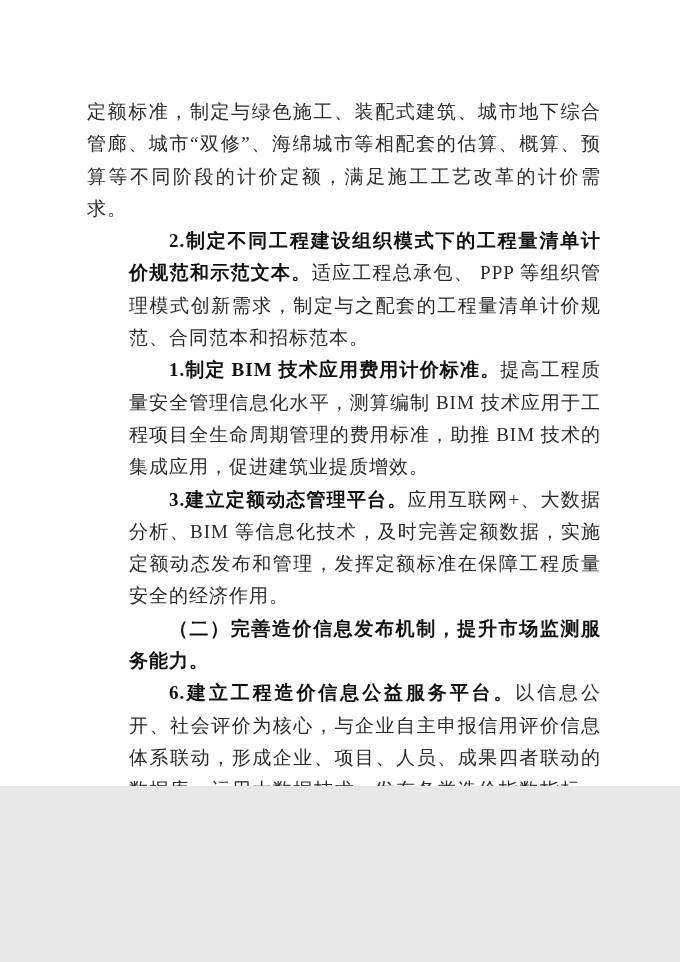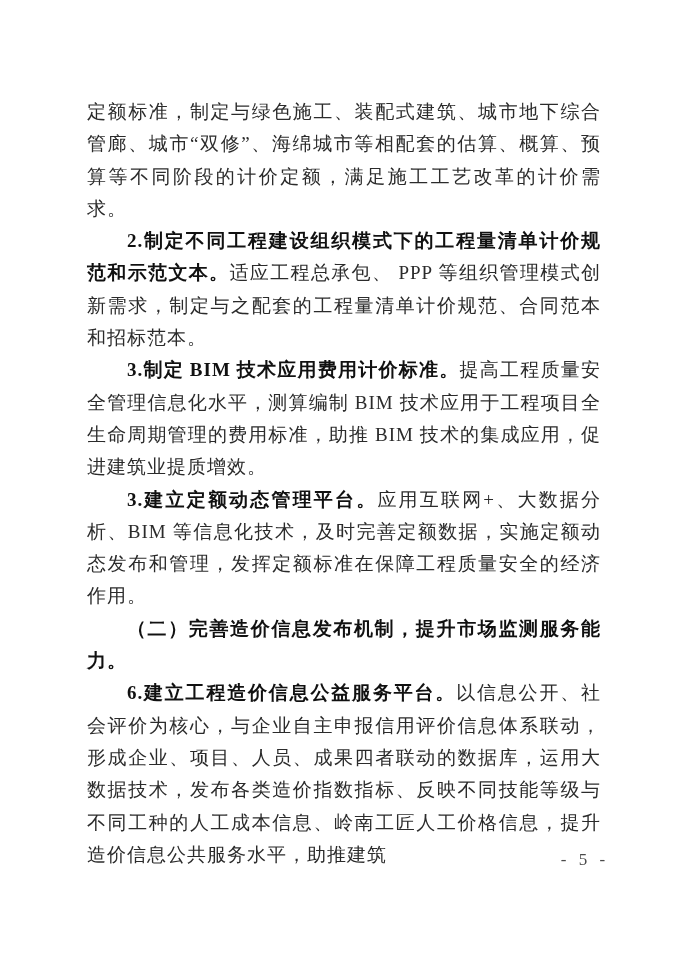--- a/index.html
+++ b/index.html
@@ -8,41 +8,42 @@
   }
   body {
     width: 680px;
     height: 962px;
     background: #e8e8e8;
     font-family: "Liberation Serif", "DejaVu Serif", serif;
   }
   .page {
     position: relative;
     width: 680px;
-    height: 962px;
+    height: 786px;
     background: var(--page-background, #ffffff);
     overflow: hidden;
   }
   .doc-body {
     position: absolute;
     left: 87px;
     top: 96px;
     width: 514px;
     color: var(--body-text, #2b2b2b);
     font-size: 19px;
     line-height: 32.3px;
     letter-spacing: 1px;
     text-align: justify;
   }
   .para {
     margin: 0;
     padding: 0;
   }
   .para.indent {
     text-indent: 2.1em;
+    margin-left: 42px;
   }
   .para strong {
     font-weight: bold;
     color: var(--bold-text, #111111);
   }
   .para.heading {
     font-weight: bold;
     color: var(--bold-text, #111111);
   }
   .page-number {
@@ -57,19 +58,19 @@
     line-height: 22px;
   }
 </style>
 </head>
 <body>
 
 <div class="page">
   <div class="doc-body">
       <p class="para">定额标准，制定与绿色施工、装配式建筑、城市地下综合管廊、城市“双修”、海绵城市等相配套的估算、概算、预算等不同阶段的计价定额，满足施工工艺改革的计价需求。</p>
       <p class="para indent"><strong>2.制定不同工程建设组织模式下的工程量清单计价规范和示范文本。</strong>适应工程总承包、 PPP 等组织管理模式创新需求，制定与之配套的工程量清单计价规范、合同范本和招标范本。</p>
-      <p class="para indent"><strong>3.制定 BIM 技术应用费用计价标准。</strong>提高工程质量安全管理信息化水平，测算编制 BIM 技术应用于工程项目全生命周期管理的费用标准，助推 BIM 技术的集成应用，促进建筑业提质增效。</p>
+      <p class="para indent"><strong>1.制定 BIM 技术应用费用计价标准。</strong>提高工程质量安全管理信息化水平，测算编制 BIM 技术应用于工程项目全生命周期管理的费用标准，助推 BIM 技术的集成应用，促进建筑业提质增效。</p>
       <p class="para indent"><strong>3.建立定额动态管理平台。</strong>应用互联网+、大数据分析、BIM 等信息化技术，及时完善定额数据，实施定额动态发布和管理，发挥定额标准在保障工程质量安全的经济作用。</p>
       <p class="para indent heading"><strong>（二）完善造价信息发布机制，提升市场监测服务能力。</strong></p>
       <p class="para indent"><strong>6.建立工程造价信息公益服务平台。</strong>以信息公开、社会评价为核心，与企业自主申报信用评价信息体系联动，形成企业、项目、人员、成果四者联动的数据库，运用大数据技术，发布各类造价指数指标、反映不同技能等级与不同工种的人工成本信息、岭南工匠人工价格信息，提升造价信息公共服务水平，助推建筑</p>
     </div>
   <div class="page-number">- 5 -</div>
 </div>
 
 </body></html>

